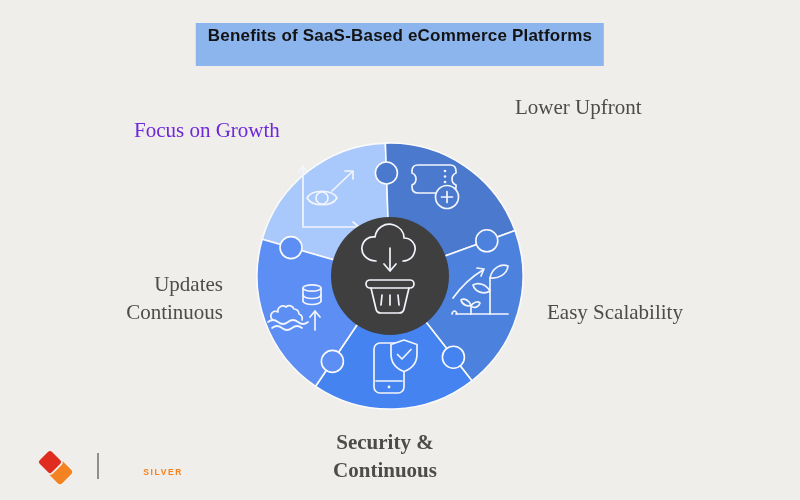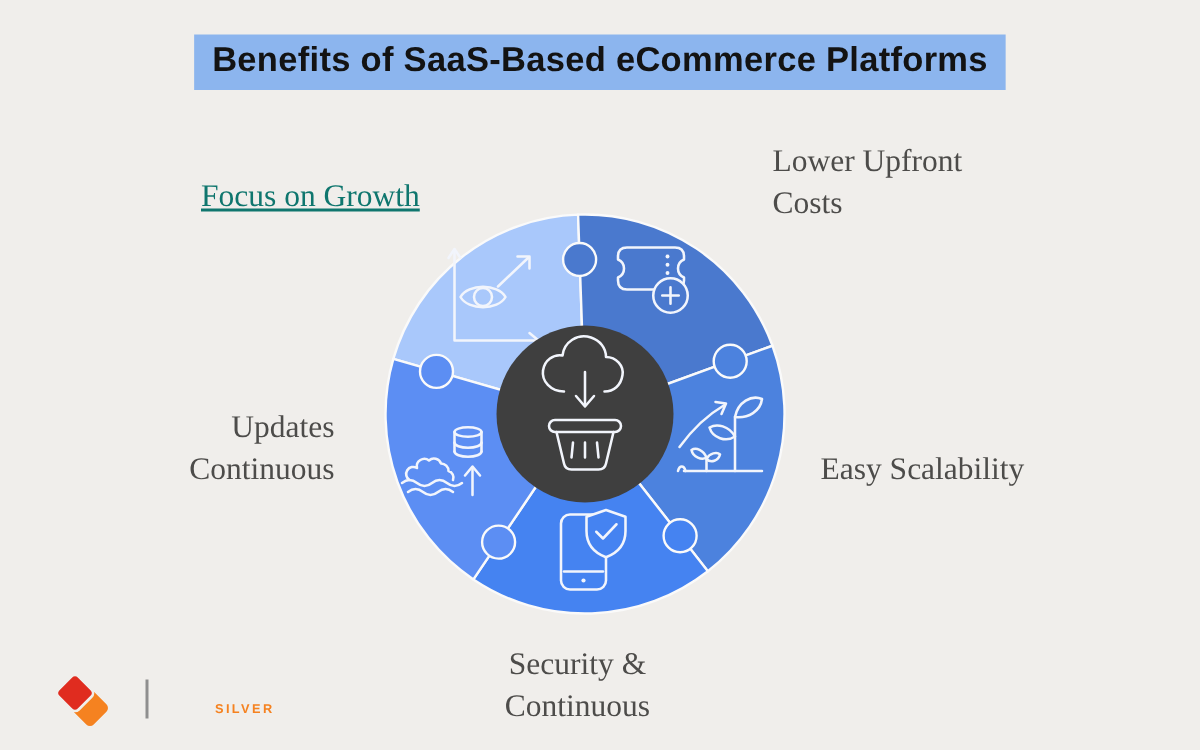--- a/index.html
+++ b/index.html
@@ -1,32 +1,32 @@
 <!DOCTYPE html>
 <html><head>
 <meta charset="utf-8">
 <style>
   html,body{margin:0;padding:0;}
   body{width:800px;height:500px;position:relative;overflow:hidden;
        background:#f0eeeb;font-family:"Liberation Sans",sans-serif;}
   .banner{position:absolute;top:23px;left:50%;transform:translateX(-50%);
-          padding:3px 12px 7px;font-size:23px;font-weight:700;
+          padding:3px 12px 20px;font-size:17px;font-weight:700;
           letter-spacing:.2px;color:#131313;white-space:nowrap;}
   .wheel{position:absolute;left:0;top:0;width:800px;height:500px;}
   .wedge{stroke:#fafafa;stroke-width:1.6;stroke-linejoin:round;}
   .tab{stroke:#fafafa;stroke-width:1.6;}
   .line{fill:none;stroke:#f2f5fc;stroke-width:1.7;stroke-linecap:round;stroke-linejoin:round;}
   .lineFill{stroke:#f2f5fc;stroke-width:1.7;stroke-linecap:round;stroke-linejoin:round;}
   .dotFill{fill:#f2f5fc;stroke:none;}
   .seg-label{position:absolute;font-family:"Liberation Serif",serif;
              font-size:21px;line-height:1.32;color:#4d4c4a;}
   .lbl-focus{left:134px;top:117px;}
   .lbl-lower{left:478px;top:94px;margin-left:37px;}
   .lbl-easy{left:547px;top:287px;}
-  .lbl-security{left:285px;top:429px;width:200px;text-align:center;}
+  .lbl-security{left:285px;top:429px;width:200px;text-align:center;font-weight:bold;}
   .lbl-continuous{left:101px;top:271px;width:122px;text-align:right;}
   .logo{position:absolute;left:33px;top:446px;width:170px;height:44px;}
   .logo-mark{position:absolute;left:0;top:0;}
   .logo-divider{position:absolute;left:64px;top:7px;width:2px;height:26px;background:#8f8f8f;}
   .logo-brand{position:absolute;left:72px;top:3px;font-size:20px;font-weight:800;
               letter-spacing:.5px;}
   .logo-sub{position:absolute;left:72px;top:21px;width:78px;text-align:right;
             font-size:8.5px;font-weight:700;letter-spacing:1.6px;}
 </style>
 </head>
@@ -104,26 +104,25 @@
   <g>
     <path class="line" d="M376,261 C367,261 361,254 362,247 C363,240 369,236 375,237 C376,228 385,222 394,225 C400,227 404,232 404,238 C411,238 416,244 415,250 C414,257 409,261 403,261"></path>
     <path class="line" d="M390,248 V270"></path>
     <path class="line" d="M384,264 L390,271 L396,264"></path>
     <rect class="line" x="366" y="280" width="48" height="8" rx="4"></rect>
     <path class="line" d="M371,288 L376,309 C376.5,311.5 378.5,313 381,313 H399 C401.5,313 403.5,311.5 404,309 L409,288"></path>
     <path class="line" d="M382,295 L381,305 M390,295 V305 M398,295 L399,305"></path>
   </g>
 </svg>
 
-<div class="seg-label lbl-focus" style="color: #0f766e; text-decoration: underline;">
+<div class="seg-label lbl-focus" style="color: #6d28d9;">
   <span>Focus on Growth</span>
 </div>
 <div class="seg-label lbl-lower" style="color: rgb(77, 76, 74);">
   <div>Lower Upfront</div>
-  <div>Costs</div>
 </div>
 <div class="seg-label lbl-easy" style="color: rgb(77, 76, 74); margin-top: 12px;">
   <span>Easy Scalability</span>
 </div>
 <div class="seg-label lbl-security" style="color: rgb(77, 76, 74);">
   <div>Security &amp;</div>
   <div>Continuous</div>
 </div>
 <div class="seg-label lbl-continuous" style="color: rgb(77, 76, 74);">
   <div>Updates</div>

